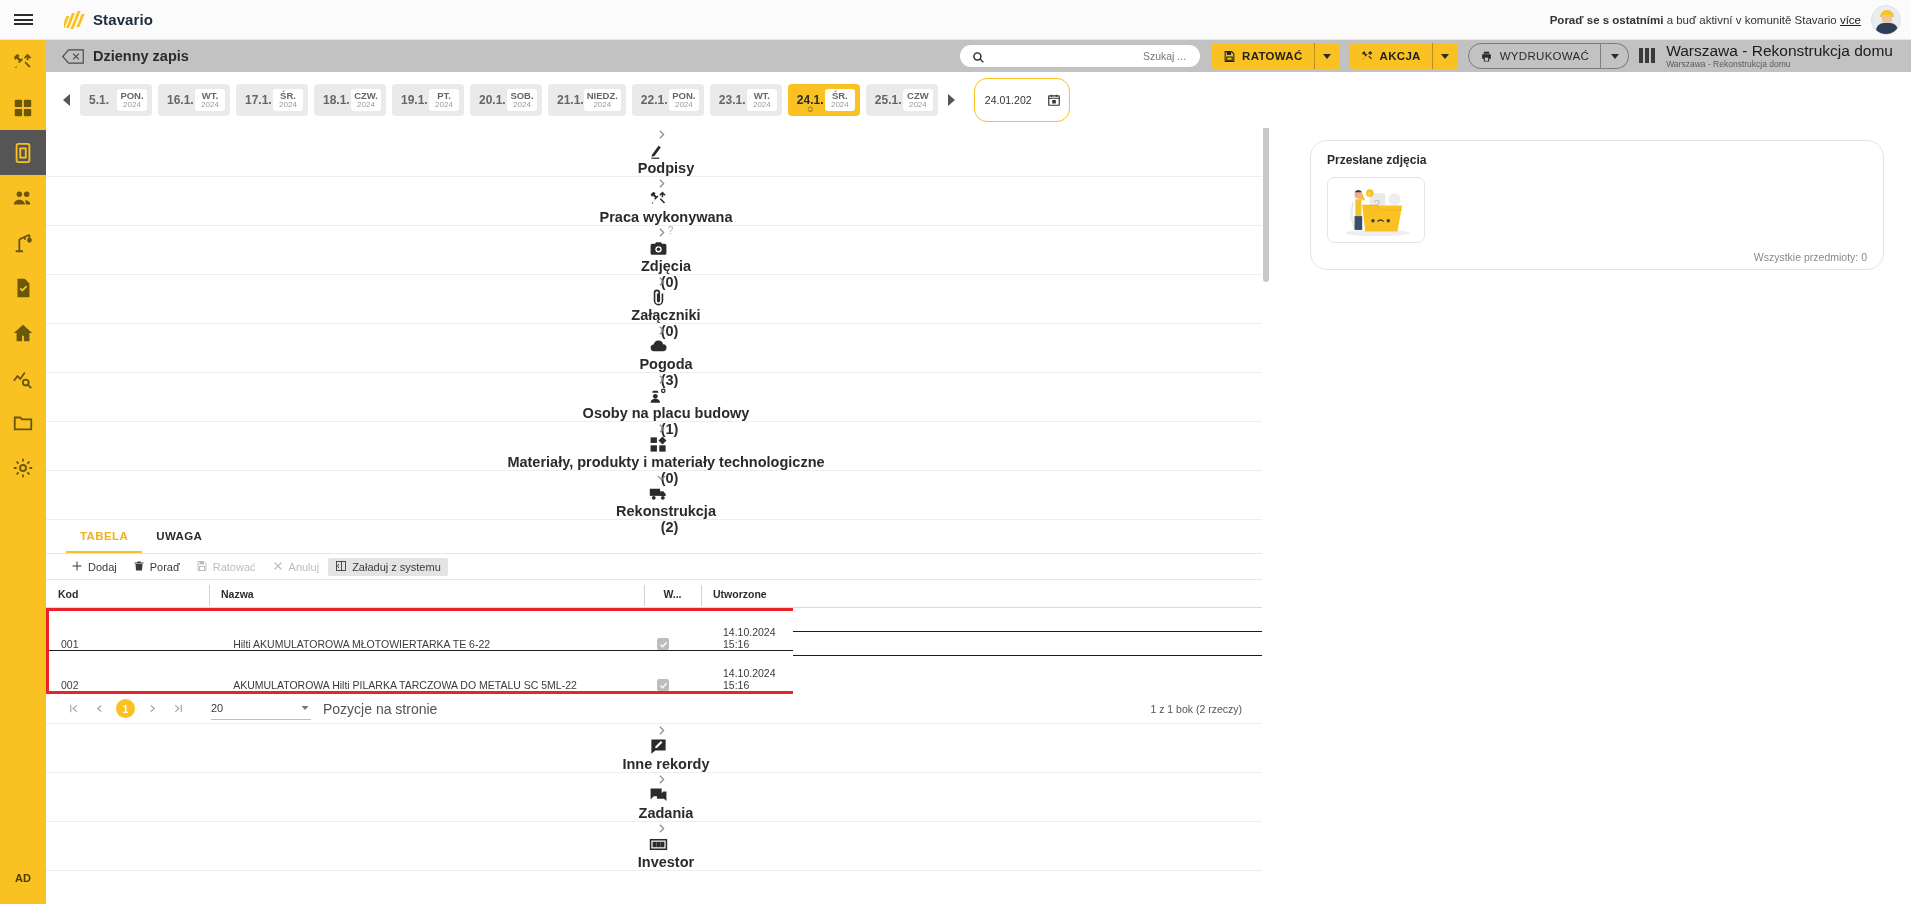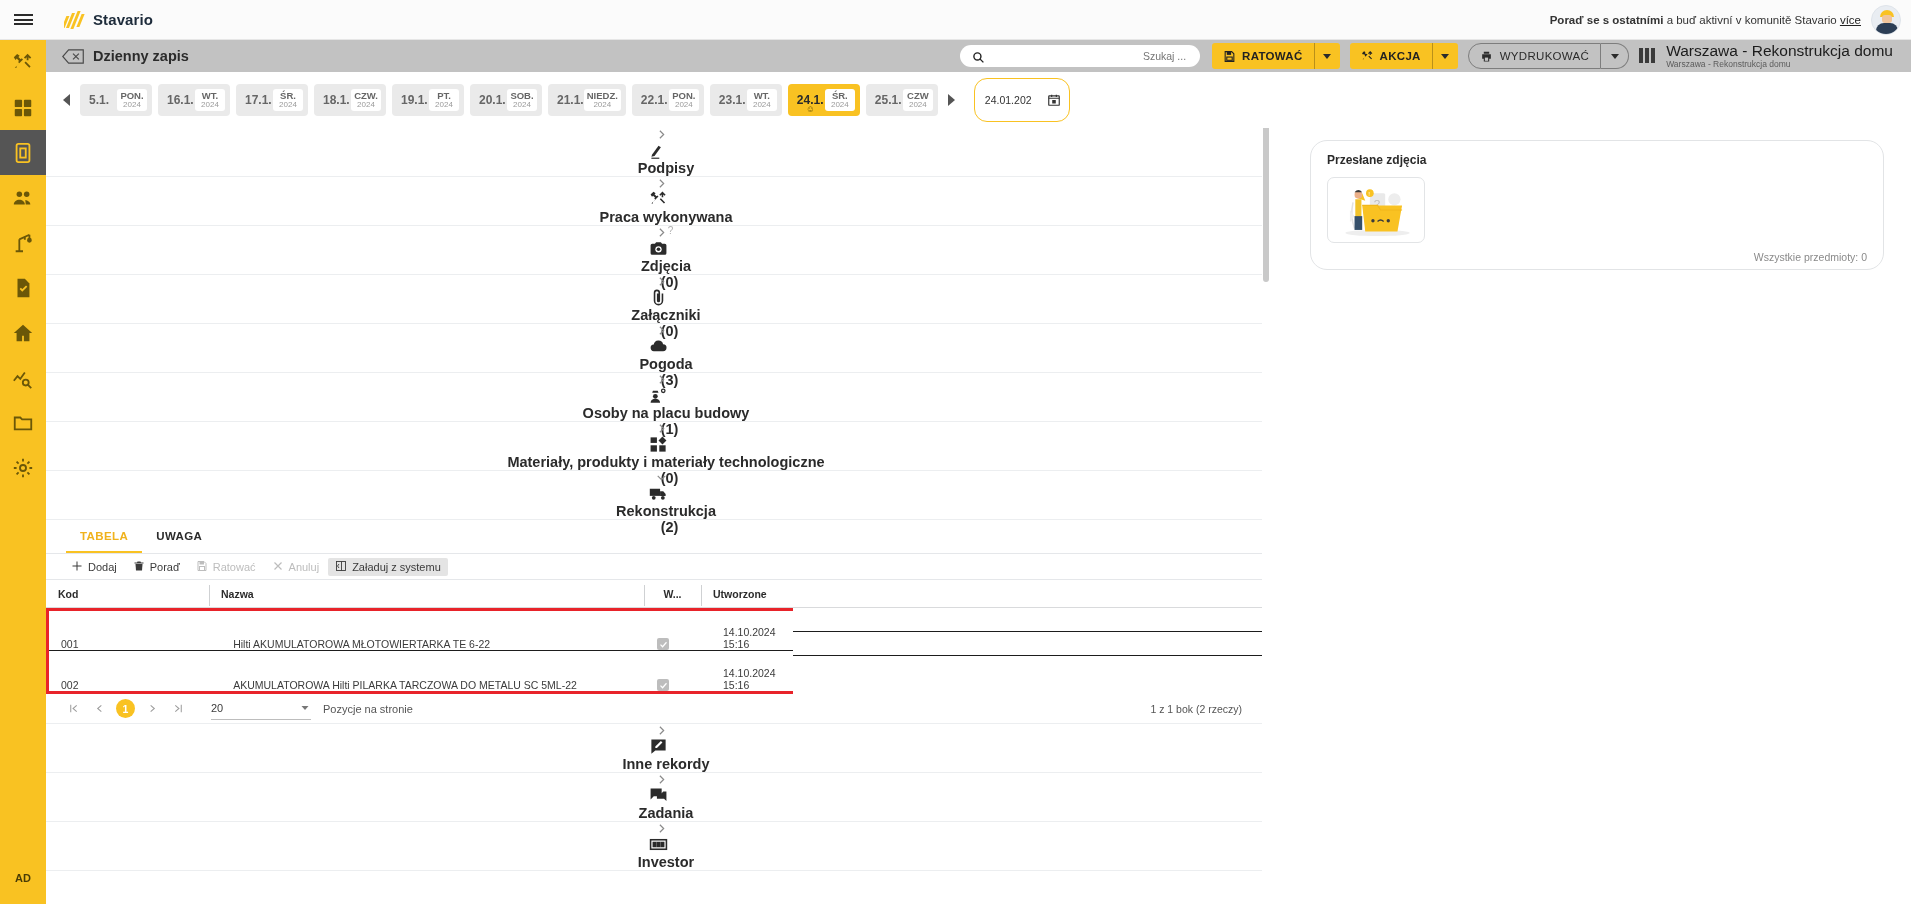--- a/index.html
+++ b/index.html
@@ -237,21 +237,21 @@
   .pg-cur {
     width:19px;height:19px;border-radius:50%;background:#f9c222;color:#fff;
     display:flex;align-items:center;justify-content:center;font-size:10.5px;font-weight:bold;
     margin: 0 4px; cursor:pointer;
   }
   .pg-select {
     margin-left:20px; width:100px; height:22px; border-bottom:1px solid #bdbdbd;
     display:flex; align-items:center; justify-content:space-between; cursor:pointer;
   }
   .pg-select span { font-size:11px; color:#3b3b3b; }
-  .pg-label { font-size:11px; color:#555; margin-left:12px; }
+  .pg-label { font-size:14px; color:#555; margin-left:12px; }
   .pg-right { margin-left:auto; font-size:10.5px; color:#555; padding-right:20px; }
 
   
   #rightpanel {
     position:absolute; left:1310px; top:140px; width:574px; height:130px;
     border:1px solid #e2e4e6; border-radius:17px; background:#fff;
     padding: 12px 16px;
   }
   #rightpanel .rp-title { font-size:12px; font-weight:bold; color:#2b2b2b; }
   .thumb {

